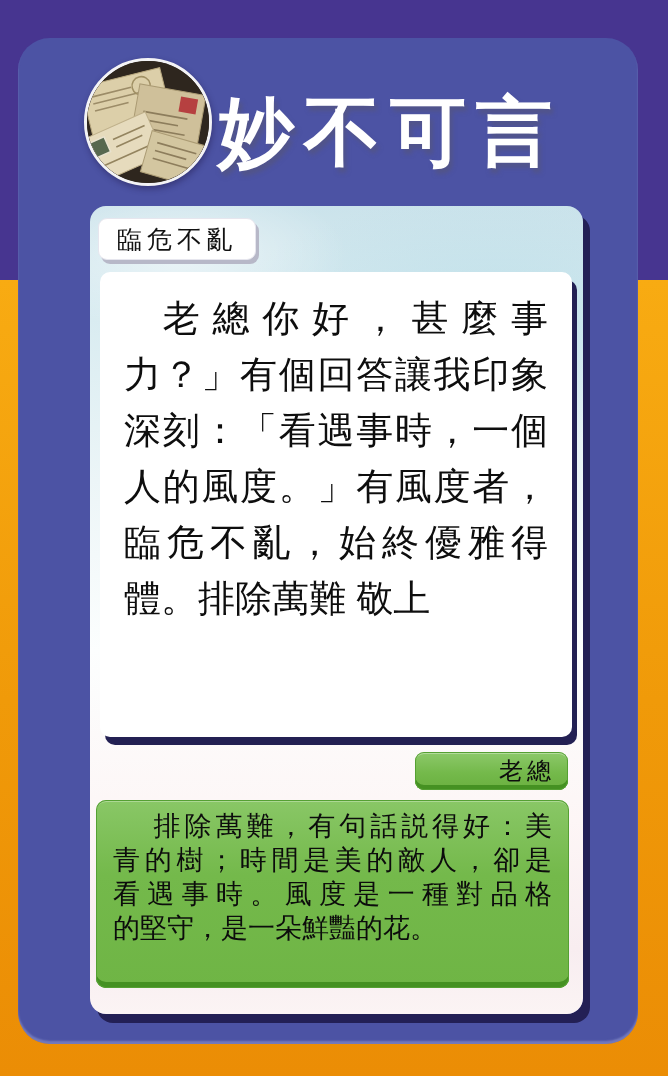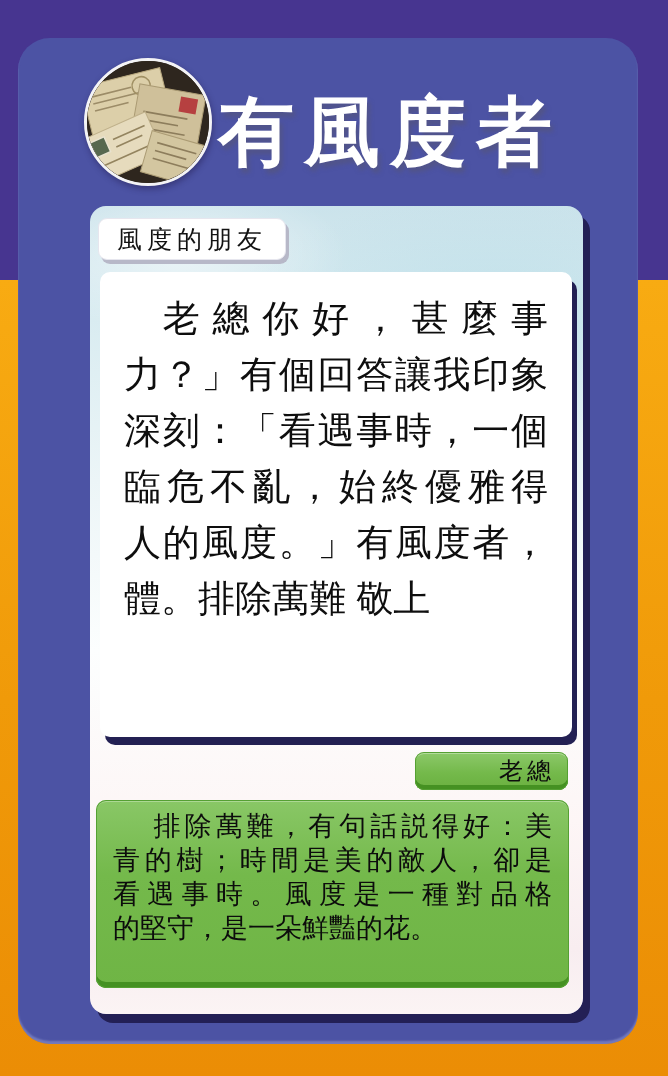--- a/index.html
+++ b/index.html
@@ -143,32 +143,32 @@
           <path d="M30 72 h34 M30 80 h28 M6 92 h56" stroke="#94845f" stroke-width="1.6" fill="none"></path>
         </g>
         <g transform="rotate(16 95 95)">
           <rect x="58" y="78" width="60" height="42" fill="#d3c6a0" stroke="#ab9b74" stroke-width="1"></rect>
           <path d="M66 88 h40 M66 96 h32 M66 104 h40" stroke="#8d7d5c" stroke-width="1.6" fill="none"></path>
         </g>
       </svg>
     </span>
   </div>
 
-  <div class="app-title">有風度者</div>
+  <div class="app-title">妙不可言</div>
 
   <div class="chat">
 
-    <div class="sender-tag">風度的朋友</div>
+    <div class="sender-tag">臨危不亂</div>
 
     <div class="message-card">
       <div class="card-line first">老總你好，甚麼事</div>
       <div class="card-line">力？」有個回答讓我印象</div>
       <div class="card-line">深刻：「看遇事時，一個</div>
+      <div class="card-line">人的風度。」有風度者，</div>
       <div class="card-line">臨危不亂，始終優雅得</div>
-      <div class="card-line">人的風度。」有風度者，</div>
       <div class="card-line last">體。排除萬難 敬上</div>
     </div>
 
     <div class="reply-tag">老總</div>
 
     <div class="reply-box">
       <div class="reply-line first">排除萬難，有句話説得好：美</div>
       <div class="reply-line">青的樹；時間是美的敵人，卻是</div>
       <div class="reply-line">看遇事時。風度是一種對品格</div>
       <div class="reply-line last">的堅守，是一朵鮮豔的花。</div>

